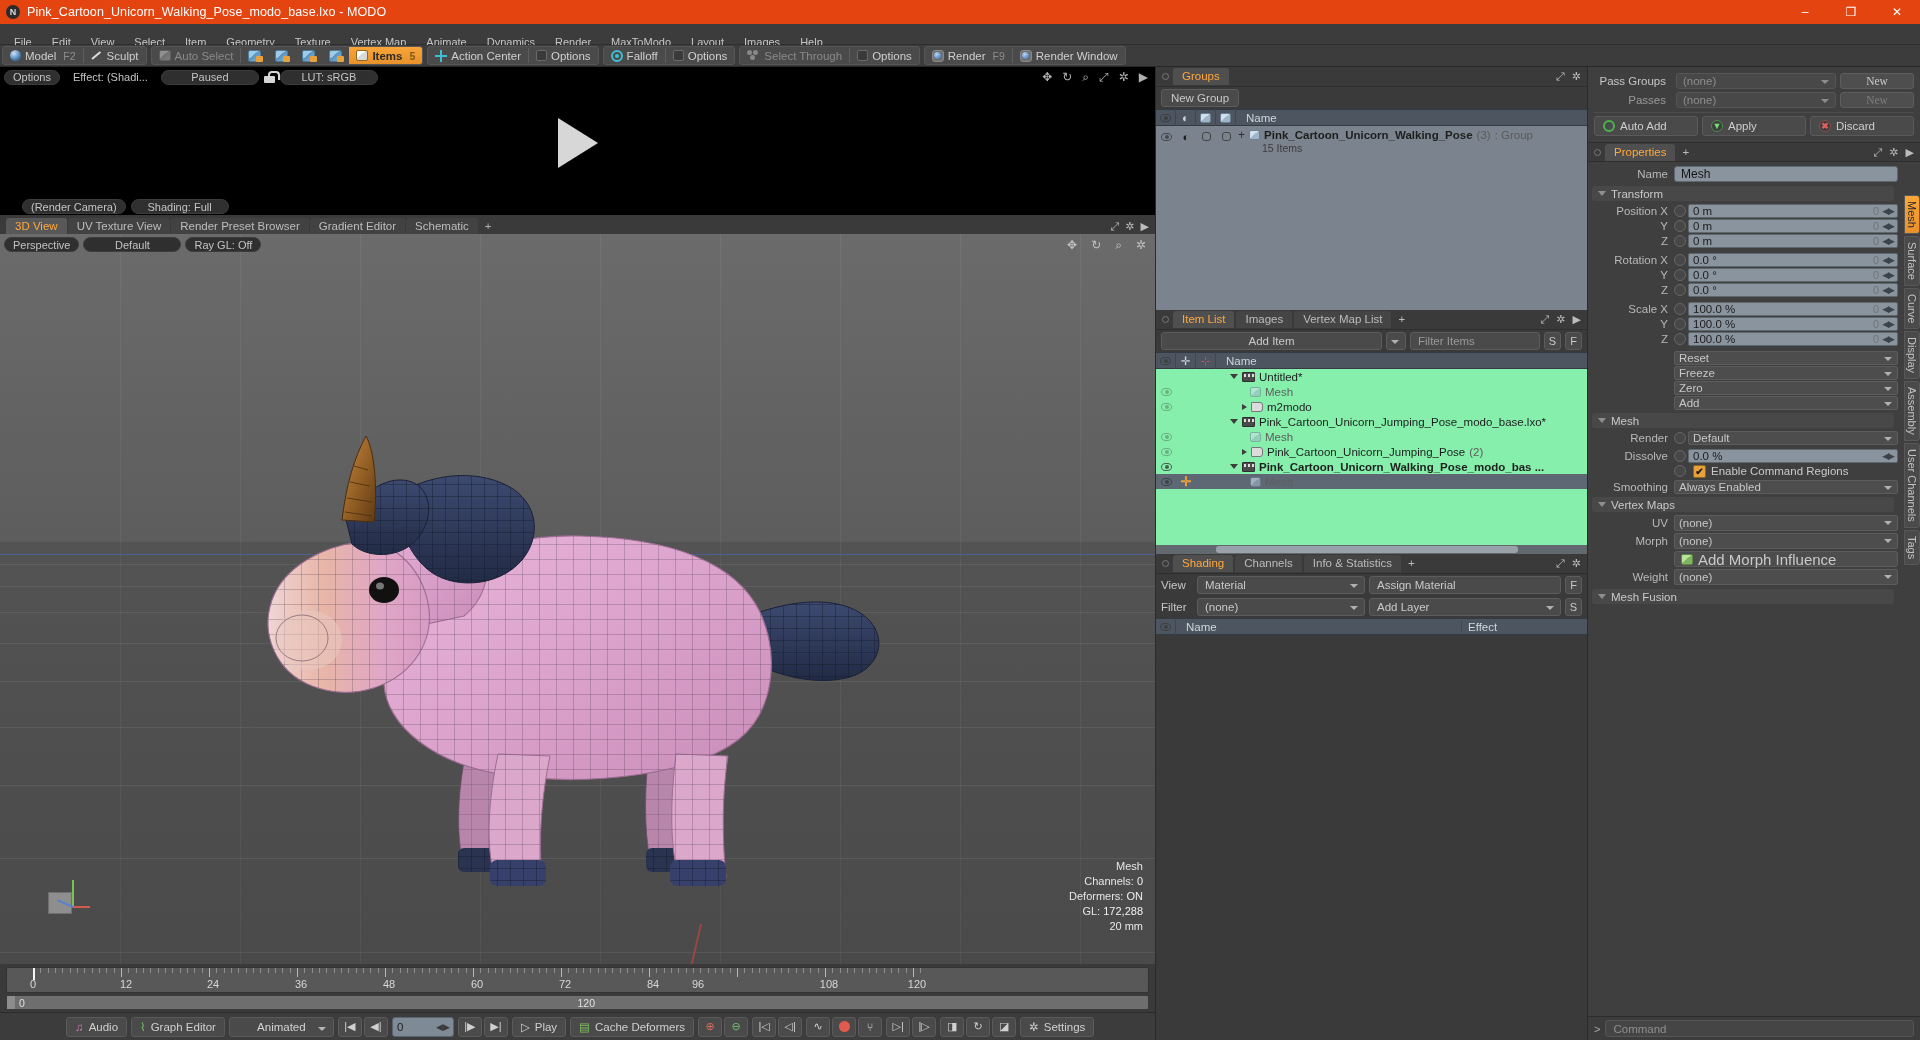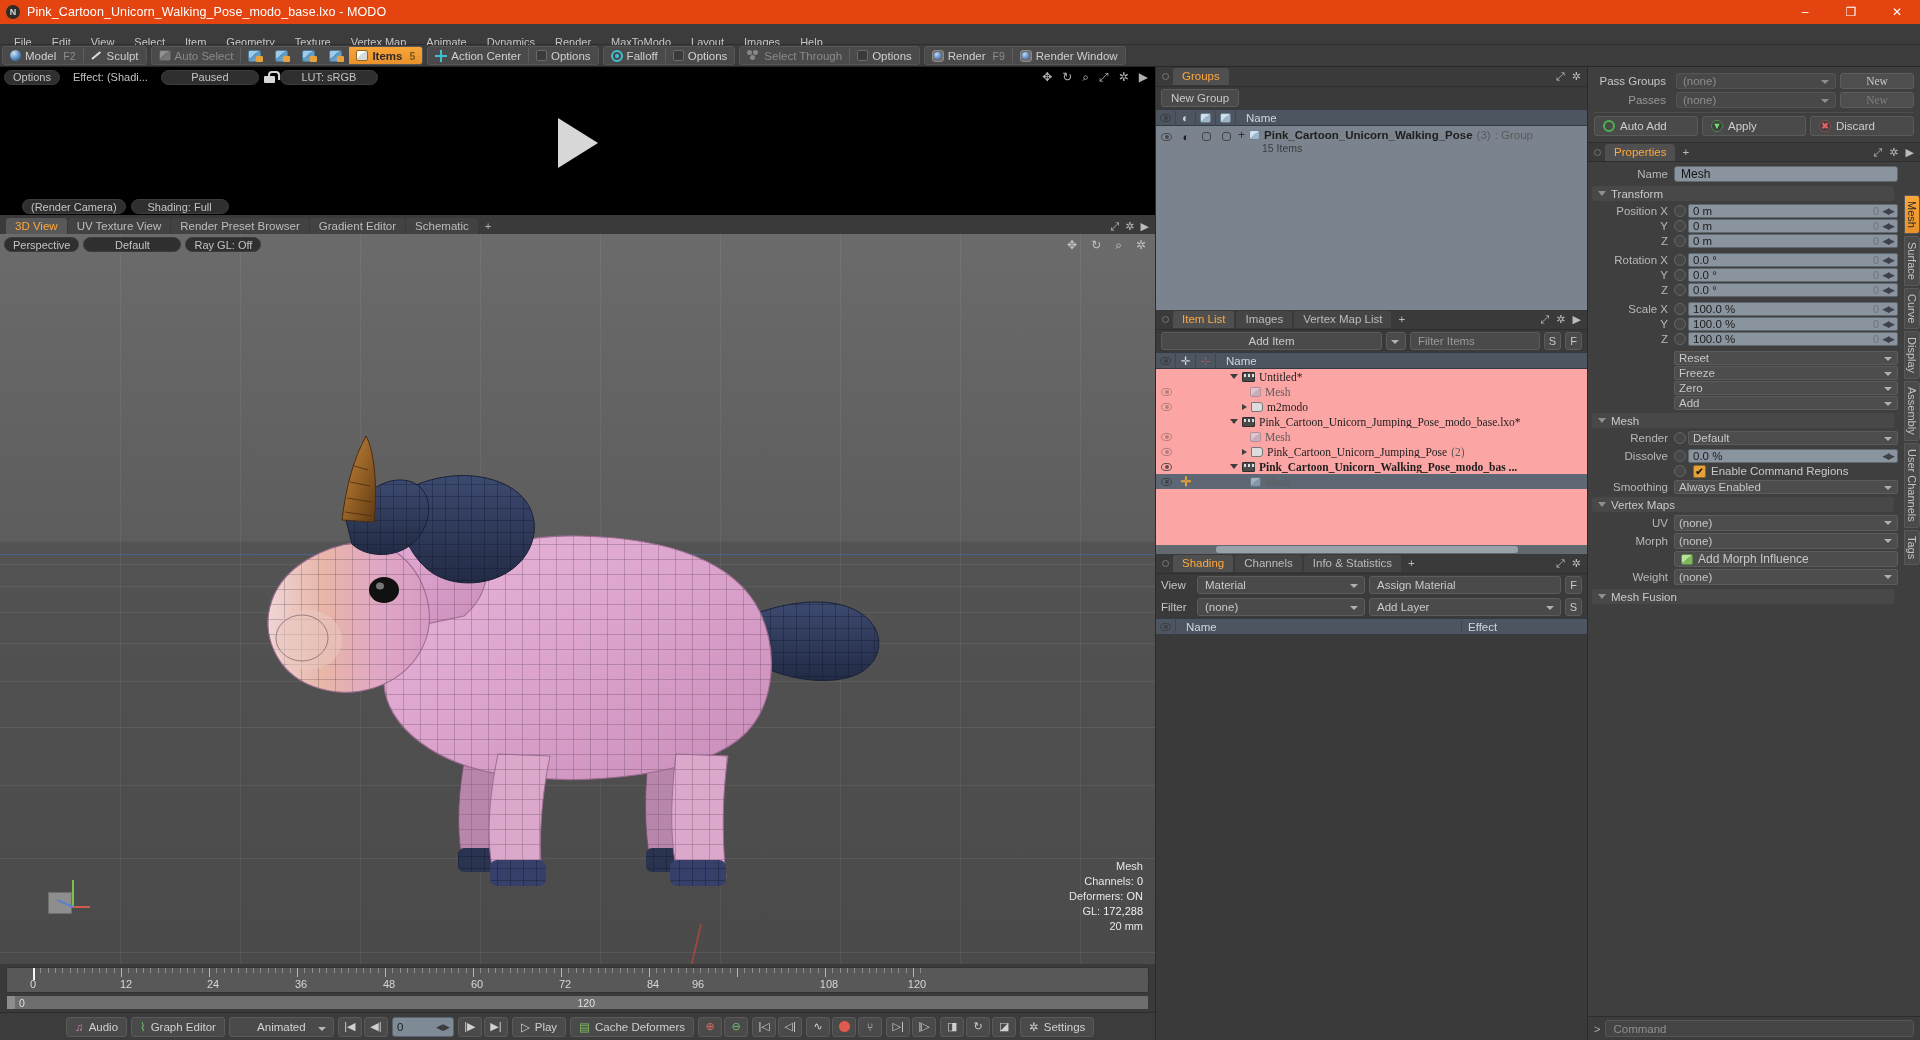--- a/index.html
+++ b/index.html
@@ -153,21 +153,21 @@
     padding:0 7px;font-size:11.5px;color:#c9c9c9;}
   .combo{position:relative;padding-right:18px;}
   .combo:after{content:"";position:absolute;right:6px;top:7px;border:4px solid transparent;border-top-color:#b0b0b0;}
   .btnsm{width:17px;height:18px;display:flex;align-items:center;justify-content:center;background:#4a4a4a;
     border:1px solid #5c5c5c;border-radius:3px;font-size:11px;color:#c9c9c9;}
 
   .listhead{height:17px;background:#4c5560;display:flex;align-items:center;font-size:11.5px;color:#cfd6dd;
     border-top:1px solid #343a41;border-bottom:1px solid #343a41;}
   .lh-ico{width:20px;display:flex;align-items:center;justify-content:center;border-right:1px solid #3f474f;height:17px;}
   .lh-name{padding-left:10px;flex:1;}
-  .listbody{flex:1;background:#fca5a5;overflow:hidden;position:relative;min-height:0;font-family:Liberation Serif, serif;}
+  .listbody{flex:1;background:#86efac;overflow:hidden;position:relative;min-height:0;}
   .lrow{height:15px;display:flex;align-items:center;font-size:11.5px;color:#1e1e1e;}
   .lrow.sel{background:#5d6874;}
   .lc{width:20px;display:flex;align-items:center;justify-content:center;height:15px;}
   .lname{flex:1;display:flex;align-items:center;gap:4px;padding-left:2px;white-space:nowrap;overflow:hidden;}
   .dim2{color:#5e5e5e;}
   .eye{width:11px;height:8px;border-radius:50% / 60%;border:1.3px solid #3a3a3a;position:relative;opacity:.8;}
   .eye:after{content:"";position:absolute;left:3.3px;top:1.3px;width:4px;height:4px;border-radius:50%;background:#3a3a3a;}
   .eye.off{opacity:.35;}
   .tri{width:0;height:0;border-left:5px solid #3d3d3d;border-top:3.5px solid transparent;border-bottom:3.5px solid transparent;}
   .tri.down{border-left:4px solid transparent;border-right:4px solid transparent;border-top:5px solid #3d3d3d;border-bottom:none;}
@@ -217,21 +217,21 @@
     font-size:11.5px;color:#1c1c1c;padding:0 4px;position:relative;}
   .prcombo:after{content:"";position:absolute;right:5px;top:5px;border:4px solid transparent;border-top-color:#3d434a;}
   .prcombo.dark{background:#4d4d4d;color:#c7c7c7;border-color:#5c5c5c;}
   .prcombo.dark:after{border-top-color:#b0b0b0;}
   .namefield{flex:1;height:16px;background:#8a949e;border:1px solid #5f686f;border-radius:3px;display:flex;align-items:center;
     font-size:12px;color:#141414;padding:0 6px;}
   .checkrow{height:16px;display:flex;align-items:center;gap:5px;padding-left:92px;font-size:11.5px;color:#c9c9c9;}
   .chk{width:13px;height:13px;background:#e8a03a;border:1px solid #8a6a22;border-radius:2px;
     display:flex;align-items:center;justify-content:center;color:#1c1c1c;font-size:10px;font-weight:bold;}
   .morphbtn{flex:1;height:15px;background:#4d4d4d;border:1px solid #5c5c5c;border-radius:3px;display:flex;align-items:center;
-    gap:5px;padding:0 6px;font-size:12px;color:#c9c9c9;}
+    gap:5px;padding:0 6px;font-size:15px;color:#c9c9c9;}
   .mini-green{width:12px;height:11px;background:linear-gradient(140deg,#b9e39a 45%,#7fb560 46%);border:1px solid #5d8a45;border-radius:2px;}
 
   .vtabs{position:absolute;right:0;top:128px;width:16px;display:flex;flex-direction:column;gap:2px;}
   .vtabi{width:16px;background:#4a4a4a;border:1px solid #585858;border-radius:0 3px 3px 0;color:#c2c2c2;
     writing-mode:vertical-rl;text-orientation:mixed;font-size:11px;padding:5px 1px;text-align:center;}
   .vtabi.active{background:linear-gradient(#f9a63a,#e8902a);color:#2b2b2b;}
 
   .cmdbar{height:24px;flex:0 0 24px;background:#3c3c3c;display:flex;align-items:center;gap:5px;padding:0 6px;
     border-top:1px solid #2c2c2c;}
   .cmdarrow{color:#a9a9a9;font-size:11px;}

